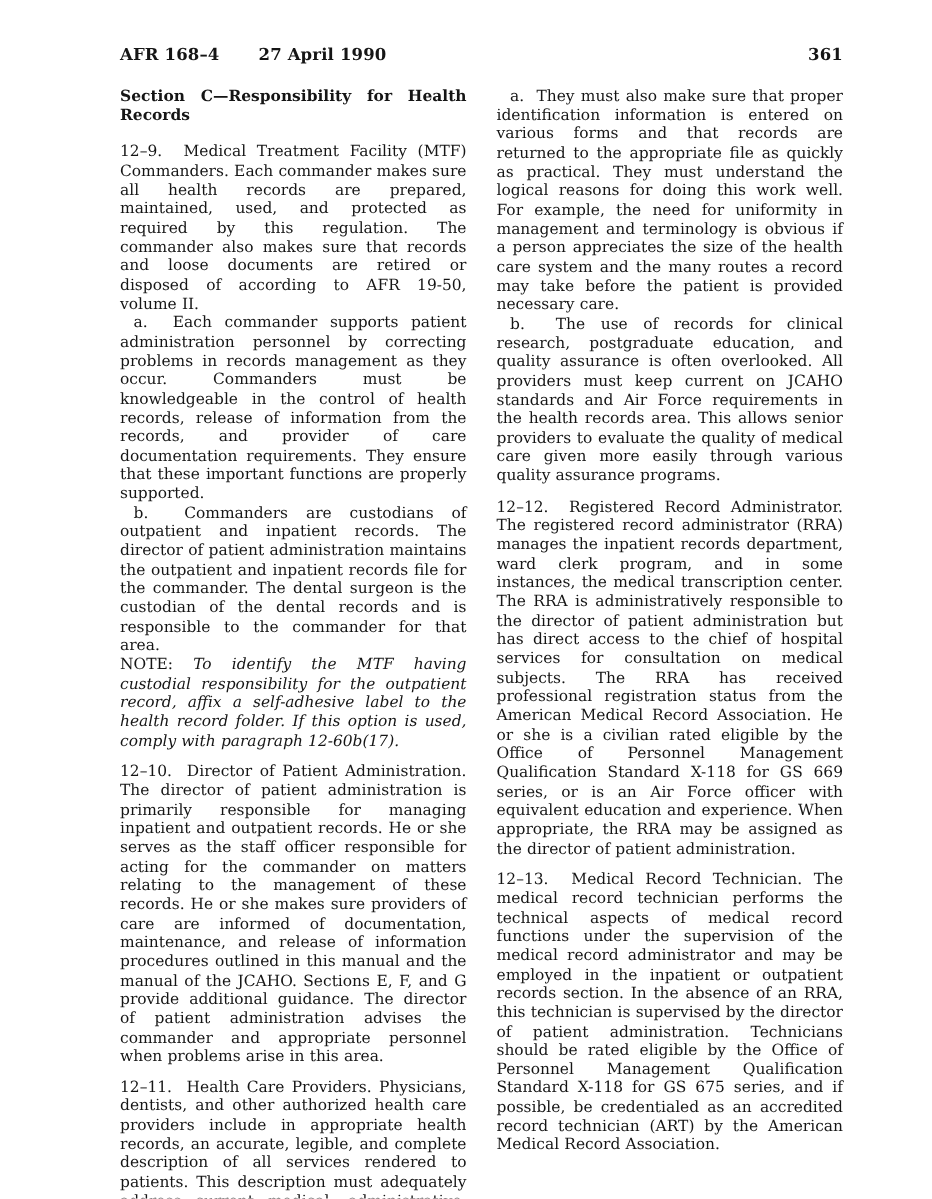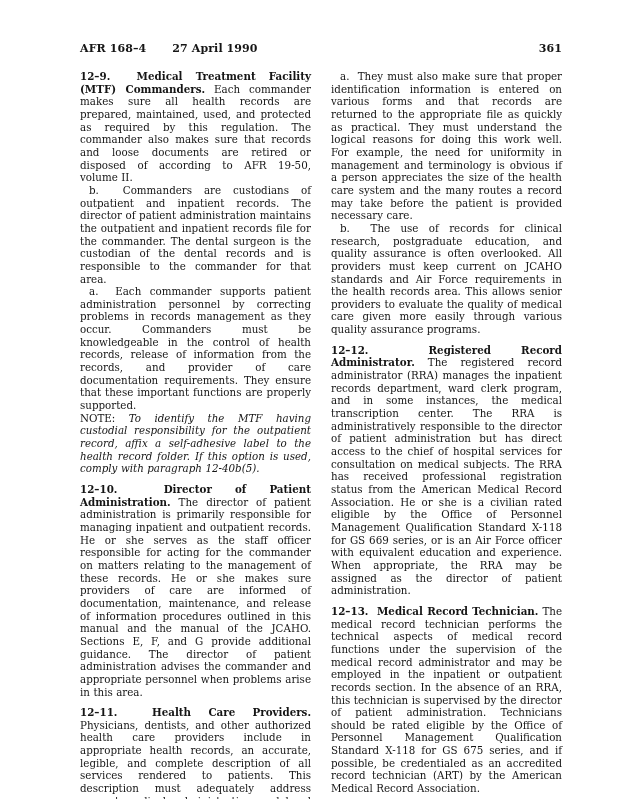--- a/index.html
+++ b/index.html
@@ -22,39 +22,39 @@
     background: #ffffff;
   }
   .header {
     display: flex;
     align-items: baseline;
     font-weight: bold;
     font-size: 11px;
     letter-spacing: 0.1px;
     margin-bottom: 15px;
   }
-  .doc-date { margin-left: 26px; margin-top: 12px; }
+  .doc-date { margin-left: 26px; }
   .page-num { margin-left: auto; }
   .columns {
     display: flex;
     gap: 20px;
   }
   .col {
     width: 231px;
     font-size: 10.3px;
     line-height: 12.65px;
     text-align: justify;
     hyphens: auto;
     -webkit-hyphens: auto;
     word-spacing: 0.2px;
   }
   .para { margin: 0; }
   .spaced { margin-top: 8px; }
   .indent { text-indent: 9px; }
-  .b { font-weight: bold; }
+  .b { font-weight: normal; }
   .i { font-style: italic; }
   .section-heading {
     font-weight: bold;
     margin: 0 0 12px 0;
     text-align: justify;
   }
 </style>
 </head>
 <body>
 
@@ -62,28 +62,29 @@
 
   <div class="header">
     <span class="doc-ref">AFR 168–4</span>
     <span class="doc-date">27 April 1990</span>
     <span class="page-num">361</span>
   </div>
 
   <div class="columns">
 
     <div class="col">
+      <p class="section-heading">Section C—Responsibility for Health Records</p>
 
       <p class="para"><span class="b">12–9.&nbsp; Medical Treatment Facility (MTF) Commanders.</span> <span>Each commander makes sure all health records are prepared, maintained, used, and protected as required by this regulation. The commander also makes sure that records and loose documents are retired or disposed of according to AFR 19-50, volume II.</span></p>
 
+      <p class="para indent"><span>a.&nbsp; Each commander supports patient administration personnel by correcting problems in records management as they occur. Commanders must be knowledgeable in the control of health records, release of information from the records, and provider of care documentation requirements. They ensure that these important functions are properly supported.</span></p>
+
       <p class="para indent"><span>b.&nbsp; Commanders are custodians of outpatient and inpatient records. The director of patient administration maintains the outpatient and inpatient records file for the commander. The dental surgeon is the custodian of the dental records and is responsible to the commander for that area.</span></p>
 
-      <p class="para indent"><span>a.&nbsp; Each commander supports patient administration personnel by correcting problems in records management as they occur. Commanders must be knowledgeable in the control of health records, release of information from the records, and provider of care documentation requirements. They ensure that these important functions are properly supported.</span></p>
-
-      <p class="para"><span>NOTE:&nbsp;</span><span class="i">To identify the MTF having custodial responsibility for the outpatient record, affix a self-adhesive label to the health record folder. If this option is used, comply with paragraph 12-40b(5).</span></p>
+      <p class="para"><span>NOTE:&nbsp;</span><span class="i">To identify the MTF having custodial responsibility for the outpatient record, affix a self-adhesive label to the health record folder. If this option is used, comply with paragraph 12-60b(17).</span></p>
 
       <p class="para spaced"><span class="b">12–10.&nbsp; Director of Patient Administration.</span> <span>The director of patient administration is primarily responsible for managing inpatient and outpatient records. He or she serves as the staff officer responsible for acting for the commander on matters relating to the management of these records. He or she makes sure providers of care are informed of documentation, maintenance, and release of information procedures outlined in this manual and the manual of the JCAHO. Sections E, F, and G provide additional guidance. The director of patient administration advises the commander and appropriate personnel when problems arise in this area.</span></p>
 
       <p class="para spaced"><span class="b">12–11.&nbsp; Health Care Providers.</span> <span>Physicians, dentists, and other authorized health care providers include in appropriate health records, an accurate, legible, and complete description of all services rendered to patients. This description must adequately address current medical, administrative, and legal requirements.</span></p>
     </div>
 
     <div class="col">
       <p class="para indent"><span>a.&nbsp; They must also make sure that proper identification information is entered on various forms and that records are returned to the appropriate file as quickly as practical. They must understand the logical reasons for doing this work well. For example, the need for uniformity in management and terminology is obvious if a person appreciates the size of the health care system and the many routes a record may take before the patient is provided necessary care.</span></p>
 
       <p class="para indent"><span>b.&nbsp; The use of records for clinical research, postgraduate education, and quality assurance is often overlooked. All providers must keep current on JCAHO standards and Air Force requirements in the health records area. This allows senior providers to evaluate the quality of medical care given more easily through various quality assurance programs.</span></p>

